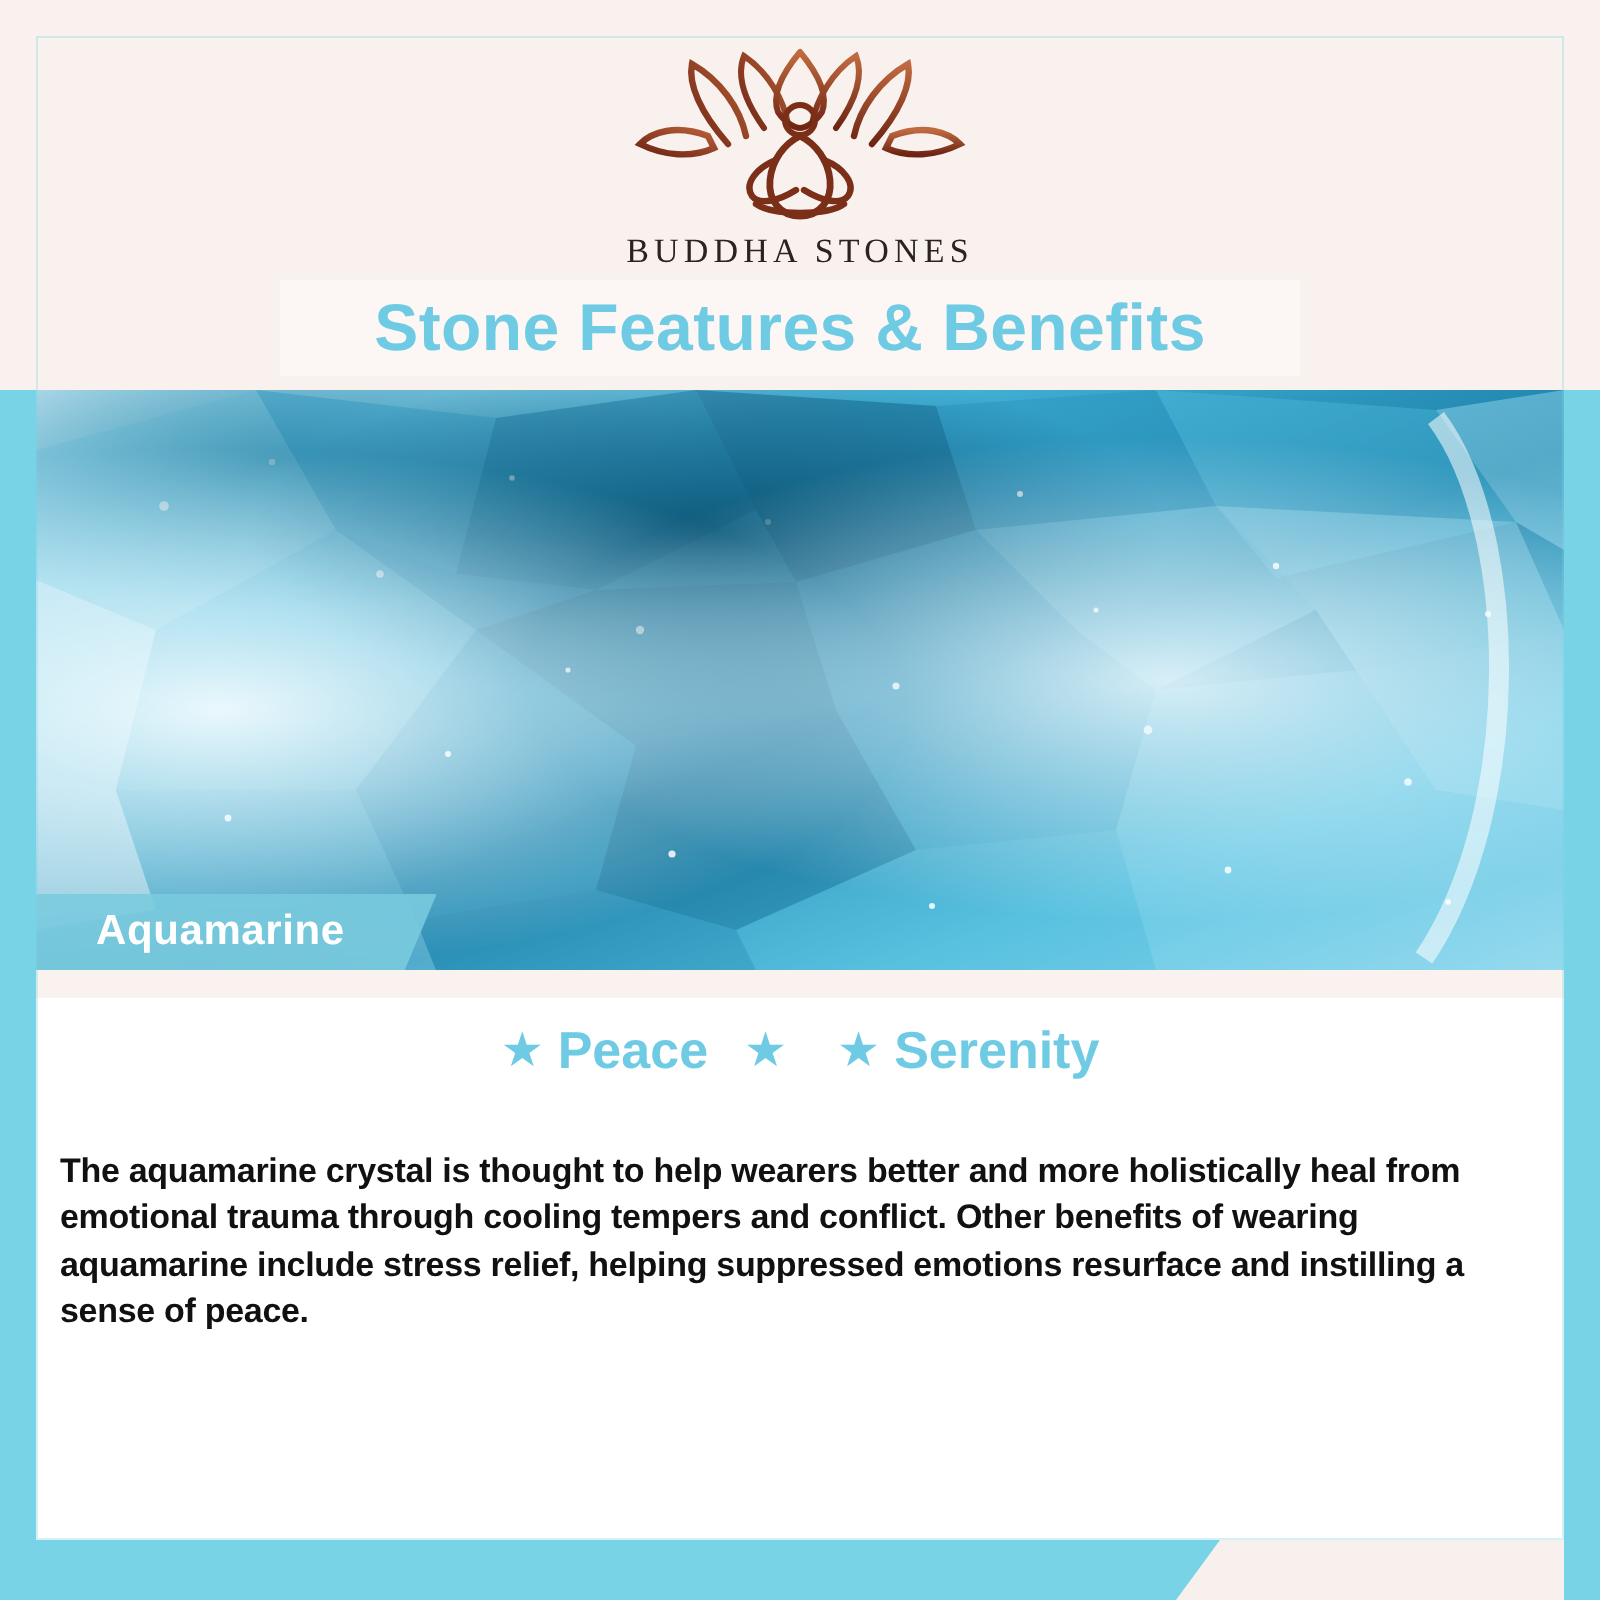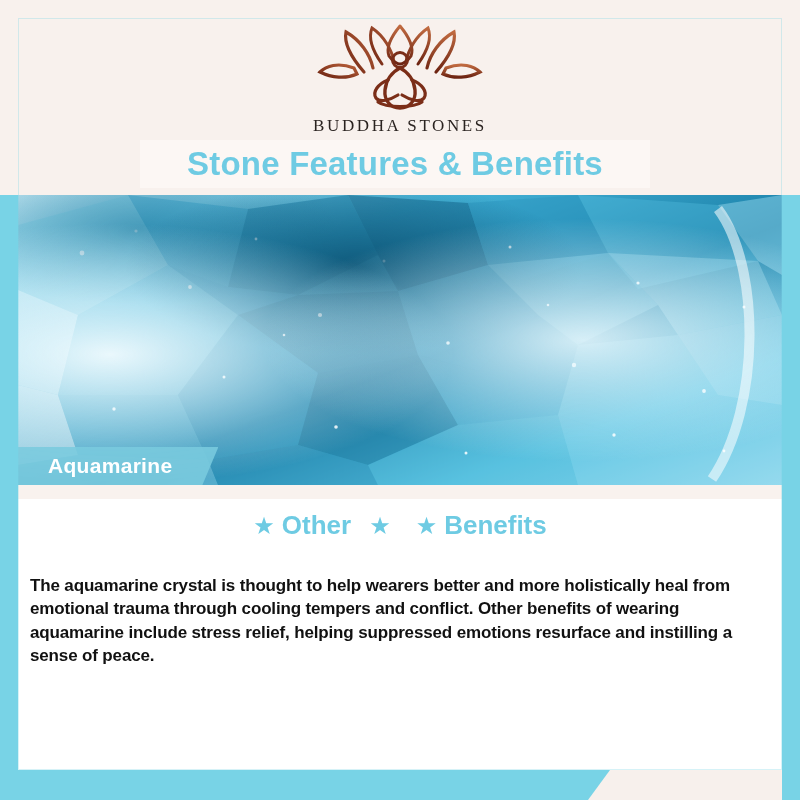--- a/index.html
+++ b/index.html
@@ -362,28 +362,28 @@
       <span class="stone-tag-text">Aquamarine</span>
     </div>
   </div>
 
   <div class="content">
     <div class="content-topfade"></div>
 
     <div class="keywords">
       <span class="keyword">
         <span class="kw-star">★</span>
-        <span>Other</span>
+        <span>Peace</span>
       </span>
       <span class="keyword">
         <span class="kw-star">★</span>
       </span>
       <span class="keyword">
         <span class="kw-star">★</span>
-        <span>Benefits</span>
+        <span>Serenity</span>
       </span>
     </div>
 
     <p class="paragraph">The aquamarine crystal is thought to help wearers better and more holistically heal from emotional trauma through cooling tempers and conflict. Other benefits of wearing aquamarine include stress relief, helping suppressed emotions resurface and instilling a sense of peace.</p>
   </div>
 
   <div class="inner-hairline"></div>
 </div>
 
 </body></html>

